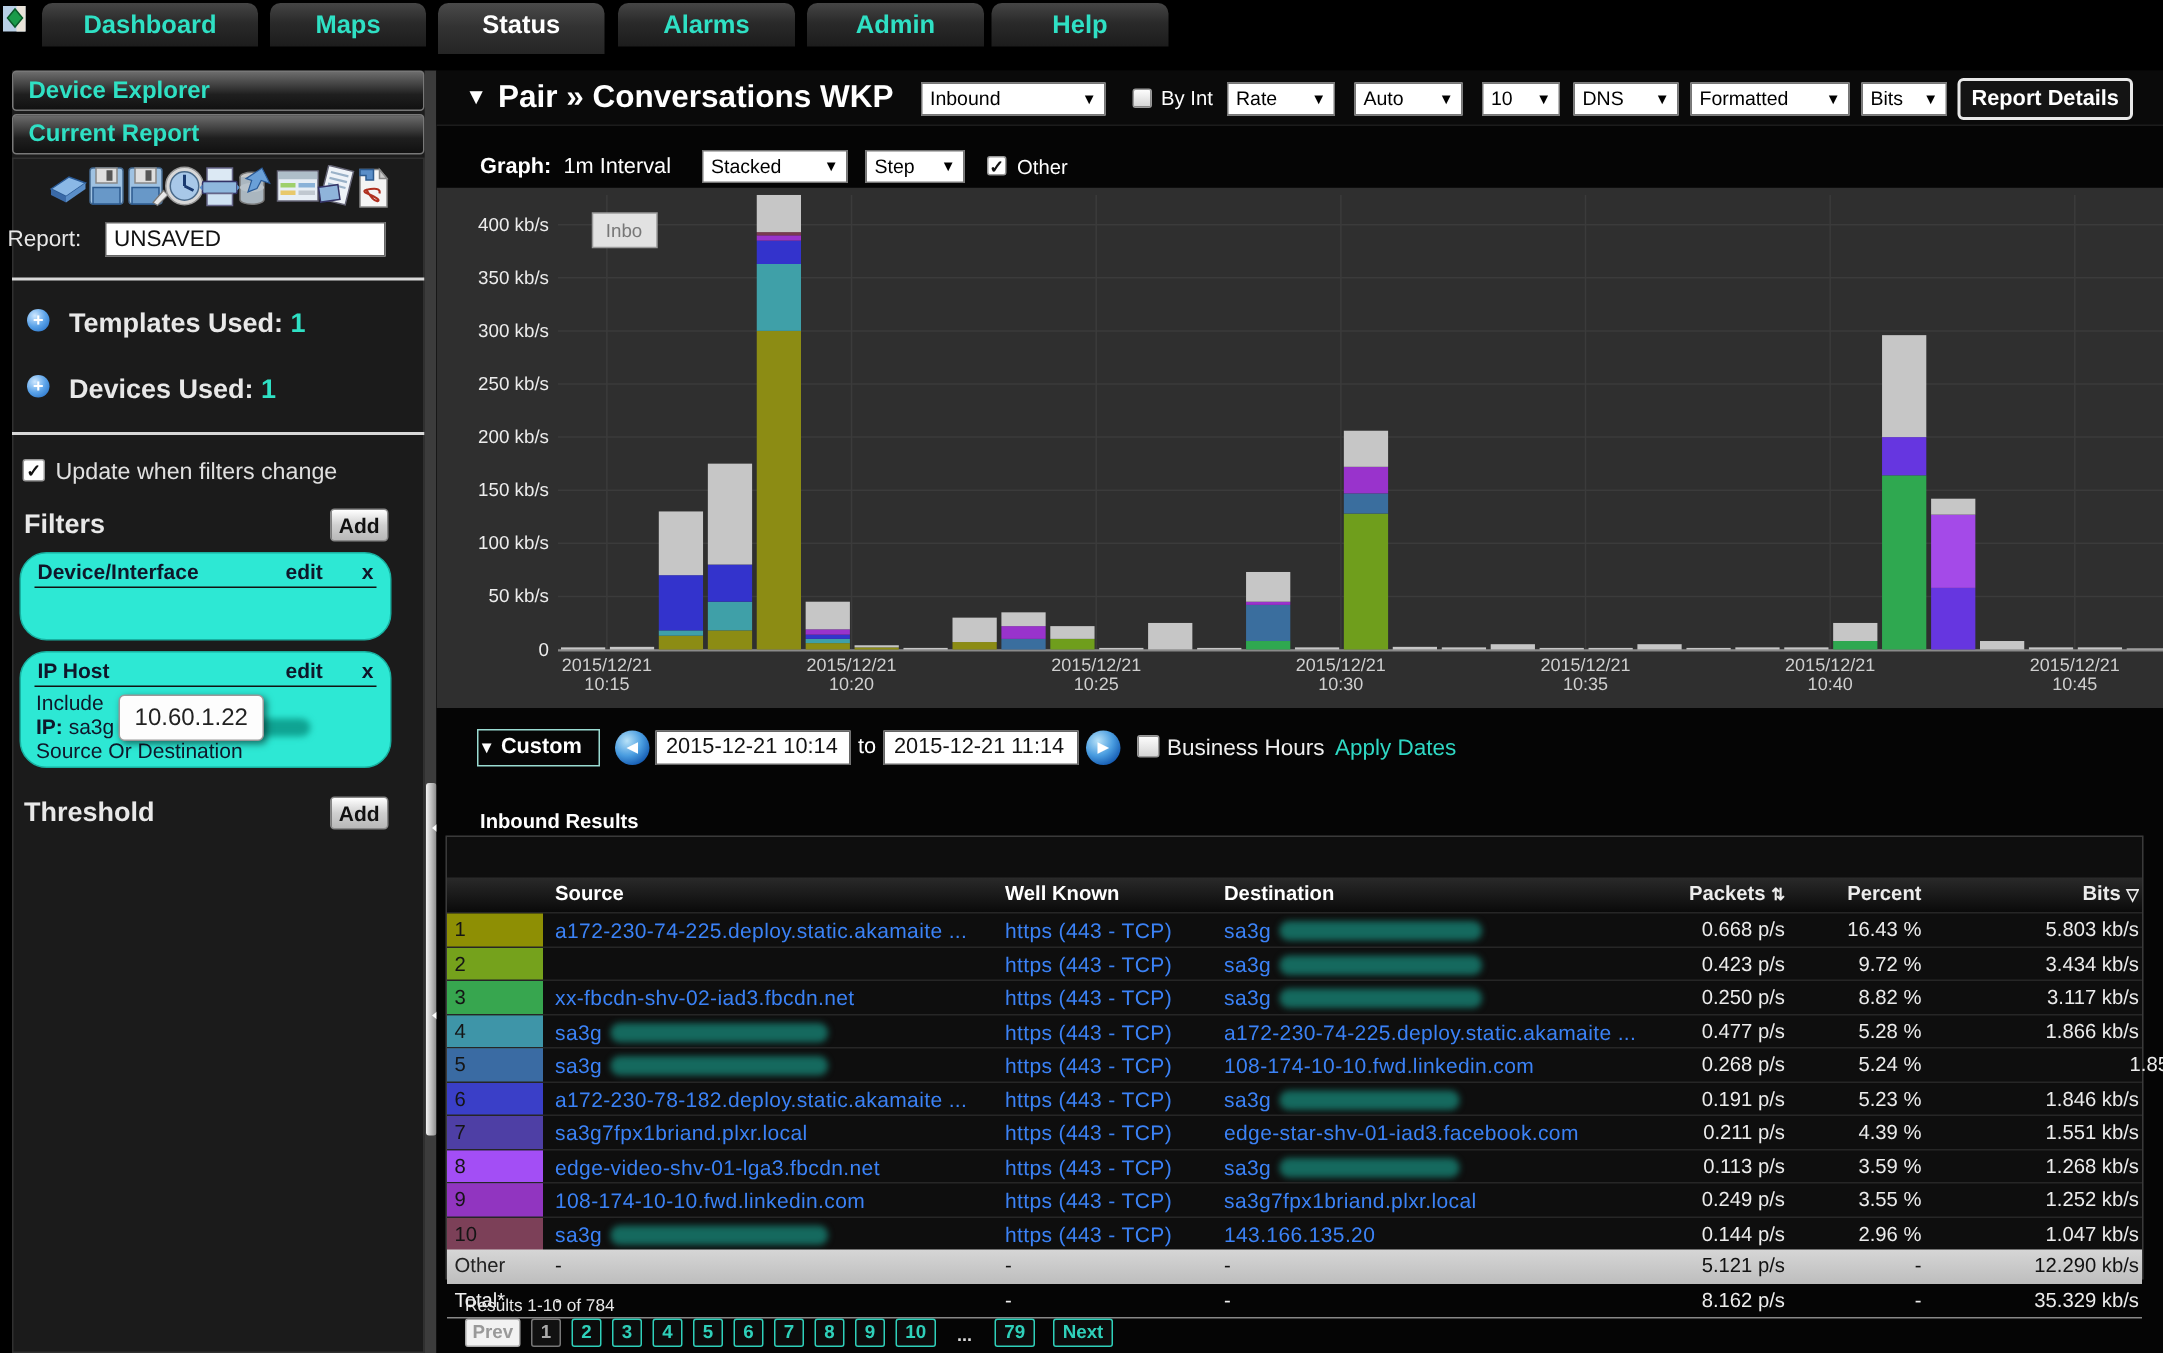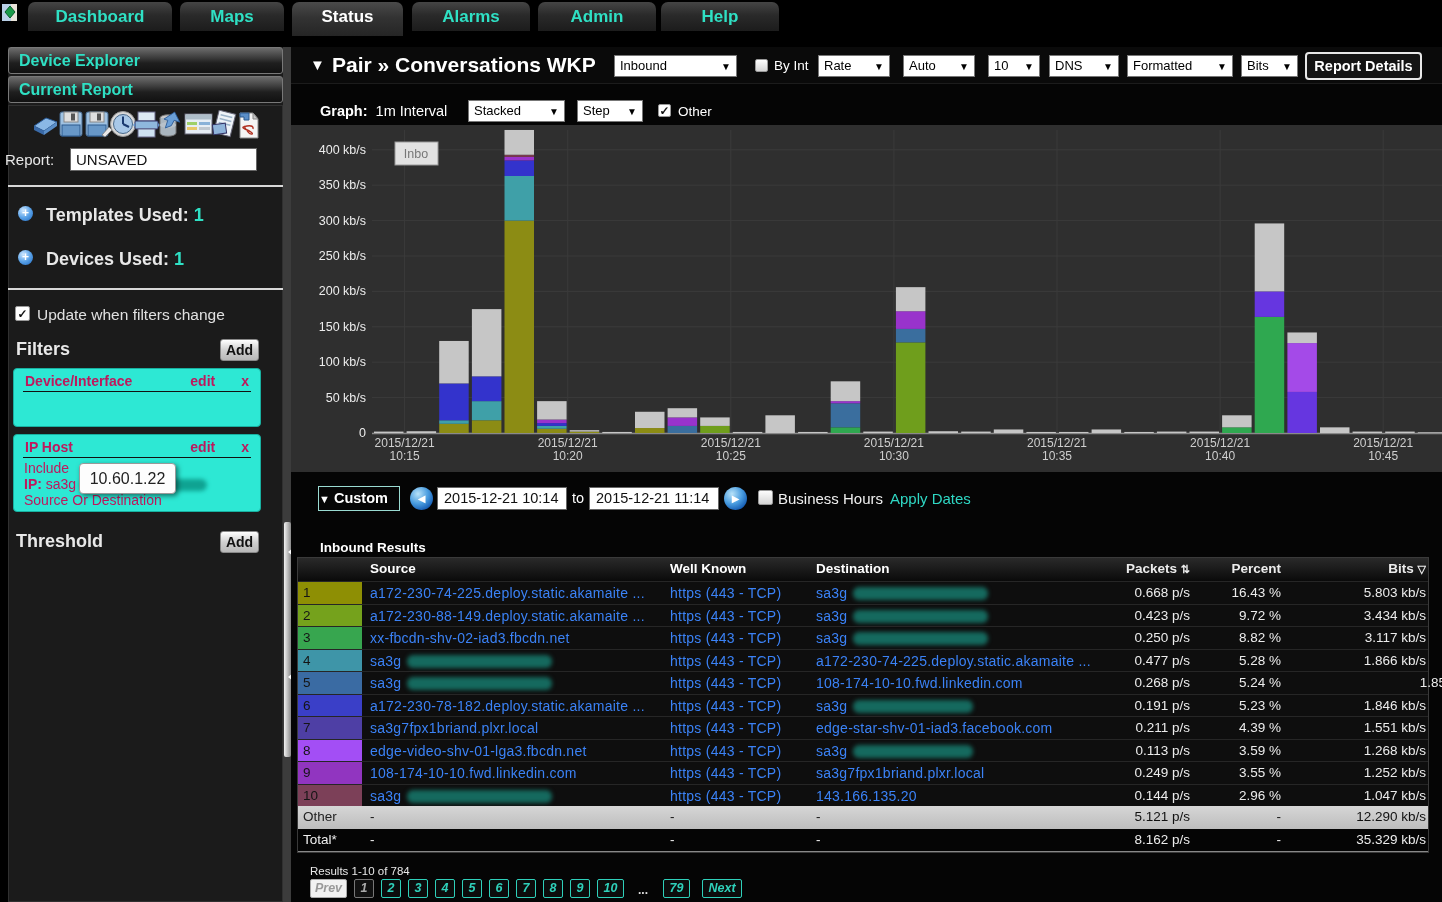--- a/index.html
+++ b/index.html
@@ -9,41 +9,41 @@
  background:linear-gradient(#454545,#2a2a2a 45%,#1c1c1c);
  color:#2fe0c4;font-weight:bold;font-size:17px;text-align:center;line-height:29px;}
 .tab.act{height:34px;background:linear-gradient(#4a4a4a,#333 45%,#252525);color:#fff;line-height:30px;}
 .sbar{position:absolute;left:8px;width:275px;height:27px;border:1px solid #787878;border-radius:3px;
  background:linear-gradient(#6c6c6c,#3a3a3a 40%,#1f1f1f 60%,#111);
  color:#2fe0c4;font-weight:bold;font-size:16px;line-height:25px;padding-left:10px;}
 .sep{position:absolute;left:8px;width:275px;height:2px;background:#d8d8d8;}
 .wtxt{position:absolute;color:#e8e8e8;font-size:16px;}
 .btn-add{position:absolute;width:39px;height:22px;background:linear-gradient(#fff,#d0d0d0 50%,#b8b8b8);
  border:1px solid #888;border-radius:3px;color:#111;font-weight:bold;font-size:14px;text-align:center;line-height:20px;}
-.fbox{position:absolute;left:13px;width:248px;background:#2de8d4;border-radius:4px;color:#be185d;font-size:14px;
+.fbox{position:absolute;left:13px;width:248px;background:#2de8d4;border-radius:18px;color:#0f172a;font-size:14px;
  border:1px solid #18b0a0;}
 .fbox .ttl{font-weight:bold;font-size:14px;padding:4px 2px 2px;margin:0 9px;border-bottom:1px solid #111;
  display:flex;}
 .fbox .bd{padding:2px 10px;line-height:16px;}
 .sel{position:absolute;background:#fff;border:1px solid #777;color:#000;font-size:13px;
  line-height:20px;padding-left:5px;}
 .sel .ar{position:absolute;right:5px;top:0;font-size:10px;color:#000;}
 .cb{position:absolute;width:13px;height:13px;background:#fff;border:1px solid #999;border-radius:2px;
  font-size:12px;line-height:13px;text-align:center;color:#111;font-weight:bold;}
 .cb.un{background:linear-gradient(#fdfdfd,#d5d5d5);}
 .redact{display:inline-block;height:13px;border-radius:6px;background:#15695e;
  filter:blur(2px);vertical-align:-2px;margin-left:6px;}
 .redact2{display:inline-block;height:12px;border-radius:6px;background:#0fa392;
  filter:blur(2px);vertical-align:-2px;margin-left:4px;}
-.trow{position:absolute;left:298px;width:1130px;height:23px;font-size:13.5px;}
+.trow{position:absolute;left:298px;width:1130px;height:23px;font-size:13.5px;margin-top:27px;}
 .tcell{position:absolute;top:0;height:23px;line-height:22px;white-space:nowrap;overflow:hidden;}
 .cyan{color:#3b82f6;font-size:14px;letter-spacing:0.25px;}
 .num{color:#ececec;text-align:right;}
 .pgb{position:absolute;top:879px;height:19px;background:#0c0c0c;border:1px solid #2fd0ba;border-radius:2px;
- color:#2fd0ba;font-weight:bold;font-size:12.5px;text-align:center;line-height:17px;font-style:italic;}
+ color:#2fd0ba;font-weight:bold;font-size:12.5px;text-align:center;line-height:17px;}
 .circ{position:absolute;width:23px;height:23px;border-radius:50%;
  background:radial-gradient(circle at 35% 30%,#b8e2f8,#4a9de0 45%,#1258b0 80%,#0a3a80);
  color:#fff;font-size:10px;text-align:center;line-height:23px;}
 </style></head>
 <body>
 
 <svg class="abs" style="left:2px;top:2px" width="18" height="20" viewBox="0 0 18 20">
     <rect x="0" y="2" width="15" height="17" fill="#b8cfe6"></rect>
     <rect x="9" y="2" width="6" height="17" fill="#e9e4da"></rect>
     <path d="M3 10 L8 4 L13 10 L8 16 Z" fill="#1a9b4a" stroke="#0a5a2a"></path>
@@ -301,21 +301,20 @@
     <div class="tcell" style="left:0;width:64px;background:linear-gradient(#8e8f04,#8e8f04);color:#151515;padding-left:5px">1</div>
     <div class="tcell cyan" style="left:72px;width:295px">a172-230-74-225.deploy.static.akamaite ...</div>
     <div class="tcell cyan" style="left:372px">https (443 - TCP)</div>
     <div class="tcell cyan" style="left:518px;width:300px">sa3g<span class="redact" style="width:135px"></span></div>
     <div class="tcell num" style="left:740px;width:152px">0.668 p/s</div>
     <div class="tcell num" style="left:903px;width:80px">16.43 %</div>
     <div class="tcell num" style="left:1000px;width:128px">5.803 kb/s</div>
   </div>
 <div class="trow" style="top:603.5px;border-top:1px solid #262626">
     <div class="tcell" style="left:0;width:64px;background:linear-gradient(#75a21c,#75a21c);color:#151515;padding-left:5px">2</div>
-    <div class="tcell cyan" style="left:72px;width:295px">a172-230-88-149.deploy.static.akamaite ...</div>
     <div class="tcell cyan" style="left:372px">https (443 - TCP)</div>
     <div class="tcell cyan" style="left:518px;width:300px">sa3g<span class="redact" style="width:135px"></span></div>
     <div class="tcell num" style="left:740px;width:152px">0.423 p/s</div>
     <div class="tcell num" style="left:903px;width:80px">9.72 %</div>
     <div class="tcell num" style="left:1000px;width:128px">3.434 kb/s</div>
   </div>
 <div class="trow" style="top:626.0px;border-top:1px solid #262626">
     <div class="tcell" style="left:0;width:64px;background:linear-gradient(#37a64f,#37a64f);color:#151515;padding-left:5px">3</div>
     <div class="tcell cyan" style="left:72px;width:295px">xx-fbcdn-shv-02-iad3.fbcdn.net</div>
     <div class="tcell cyan" style="left:372px">https (443 - TCP)</div>

